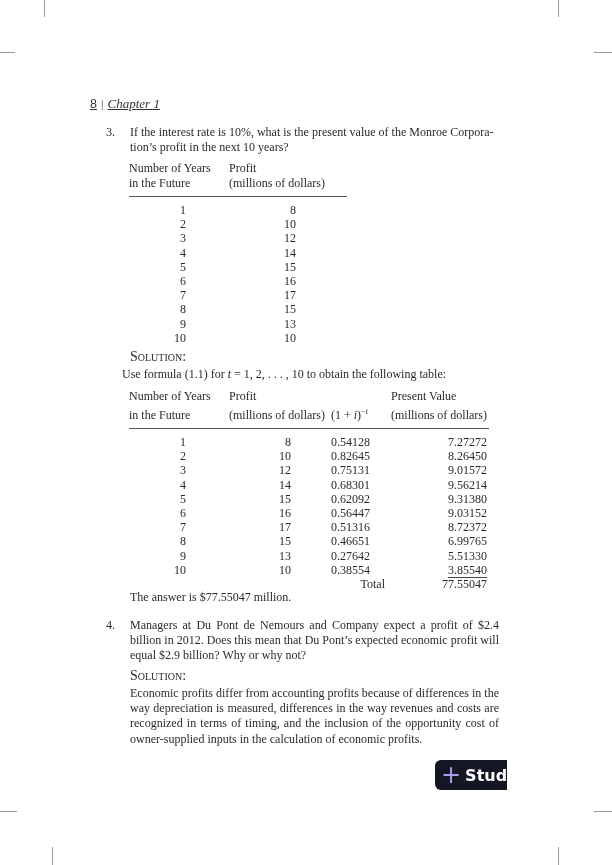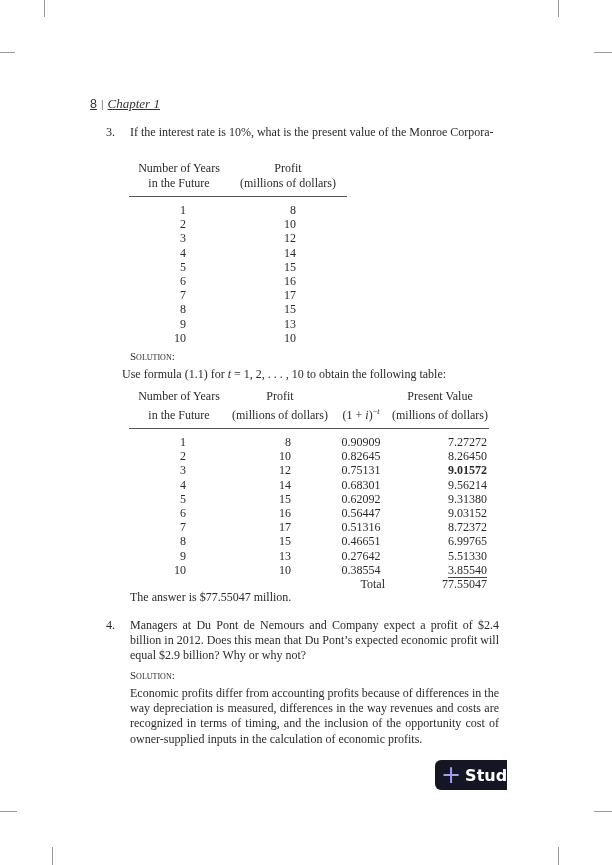--- a/index.html
+++ b/index.html
@@ -5,30 +5,30 @@
   html, body { margin:0; padding:0; background:#fff; }
   body { width:612px; height:865px; position:relative; overflow:hidden;
          font-family:"Liberation Serif","DejaVu Serif",serif; color:#2a2a2a; }
   .crop { position:absolute; background:#9a9a9a; }
   .hdr { position:absolute; left:90px; top:96px; font-size:13px; color:#333;text-decoration:underline; }
   .hdr .pg { font-family:"Liberation Sans",sans-serif; font-size:12.5px; }
   .hdr .bar { font-family:"Liberation Sans",sans-serif; font-size:10px; color:#777; margin:0 4px; }
   .hdr .ch { font-style:italic; }
   .txt { position:absolute; font-size:12px; line-height:15.2px; }
   .num { position:absolute; font-size:12.2px; }
-  .sc { font-variant:small-caps; font-size:11px; }
+  .sc { font-variant:small-caps; font-size:14px; }
   .just { text-align:justify; text-align-last:left; }
   table { border-collapse:collapse; font-size:12px; }
   .t1 { position:absolute; left:129px; top:161px; }
   .t2 { position:absolute; left:129px; top:389px; }
   th { font-weight:normal; line-height:15px; padding:0; vertical-align:bottom; }
   td { padding:0; line-height:14.2px; }
   .rule th { border-bottom:1px solid #555; padding-bottom:5px; }
   tbody tr:first-child td { padding-top:6px; }
-  .c { text-align:center; }
+  .c { text-align:left; }
   .r { text-align:right; }
   .ul { border-bottom:1px solid #444; }
   .study { position:absolute; left:435px; top:760px; width:72px; height:30px;
            background:#141624; border-radius:6px 0 0 6px; color:#fff;
            font-family:"DejaVu Sans",sans-serif; font-weight:bold; font-size:16px;
            display:flex; align-items:center; overflow:hidden; }
   .study .plus { color:#a89cf0; font-weight:normal; font-size:24px; margin:0 4px 0 6px; line-height:24px; }
 </style>
 </head>
 <body>
@@ -42,20 +42,21 @@
 <div class="crop" style="left:52px;top:847px;width:1px;height:18px;"></div>
 <div class="crop" style="left:558px;top:847px;width:1px;height:18px;"></div>
 
 <div class="hdr">
   <span class="pg">8</span><span class="bar">|</span><span class="ch">Chapter 1</span>
 </div>
 
 <div class="num" style="left:106px;top:125px;">3.</div>
 <div class="txt" style="left:130px;top:125px;width:368px;">
   <div>If the interest rate is 10%, what is the present value of the Monroe Corpora-</div>
+  <div>tion’s profit in the next 10 years?</div>
 </div>
 
 <table class="t1">
   <thead>
     <tr>
       <th class="c" style="width:100px;">Number of Years</th>
       <th class="c" style="width:118px;">Profit</th>
     </tr>
     <tr class="rule">
       <th class="c">in the Future</th>
@@ -121,34 +122,34 @@
       <th class="c">in the Future</th>
       <th class="c">(millions of dollars)</th>
       <th class="c">(1 + <i>i</i>)<sup style="font-size:8px;">−<i>t</i></sup></th>
       <th class="c">(millions of dollars)</th>
     </tr>
   </thead>
   <tbody id="t2body">
       <tr>
         <td class="r" style="padding-right: 43px;">1</td>
         <td class="r" style="padding-right: 40px;">8</td>
-        <td class="c">0.90909</td>
+        <td class="c">0.54128</td>
         <td class="r" style="padding-right: 2px;">7.27272</td>
       </tr>
       <tr>
         <td class="r" style="padding-right: 43px;">2</td>
         <td class="r" style="padding-right: 40px;">10</td>
         <td class="c">0.82645</td>
         <td class="r" style="padding-right: 2px;">8.26450</td>
       </tr>
       <tr>
         <td class="r" style="padding-right: 43px;">3</td>
         <td class="r" style="padding-right: 40px;">12</td>
         <td class="c">0.75131</td>
-        <td class="r" style="padding-right: 2px; font-weight: bold;">9.01572</td>
+        <td class="r" style="padding-right: 2px;">9.01572</td>
       </tr>
       <tr>
         <td class="r" style="padding-right: 43px;">4</td>
         <td class="r" style="padding-right: 40px;">14</td>
         <td class="c">0.68301</td>
         <td class="r" style="padding-right: 2px;">9.56214</td>
       </tr>
       <tr>
         <td class="r" style="padding-right: 43px;">5</td>
         <td class="r" style="padding-right: 40px;">15</td>

